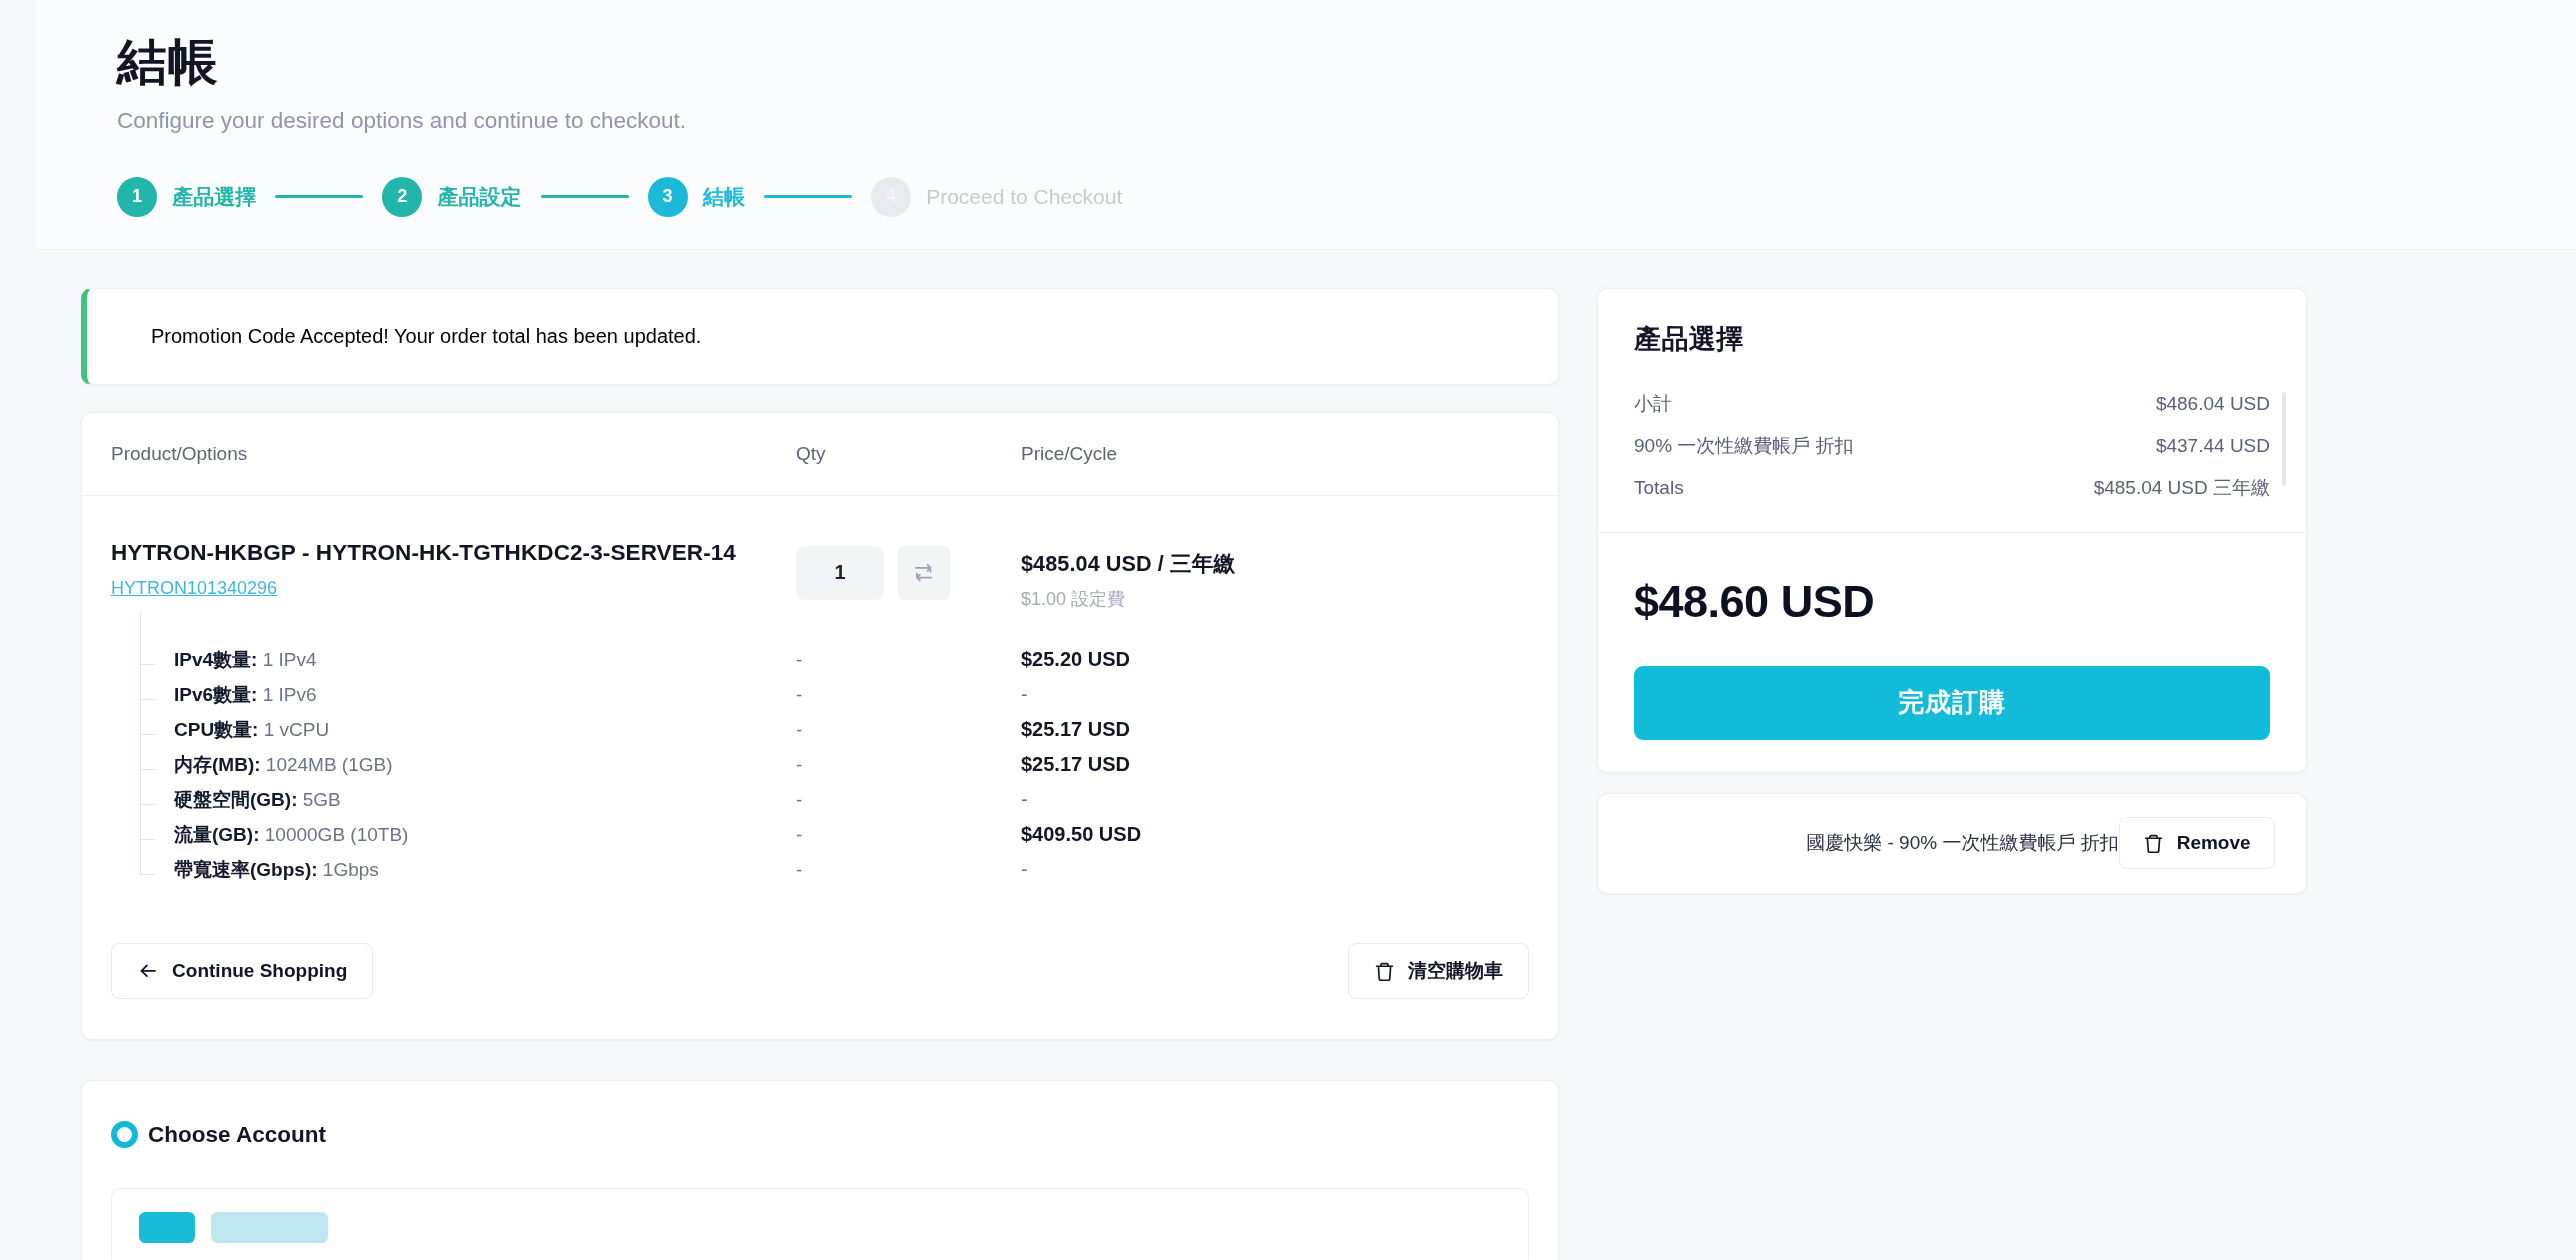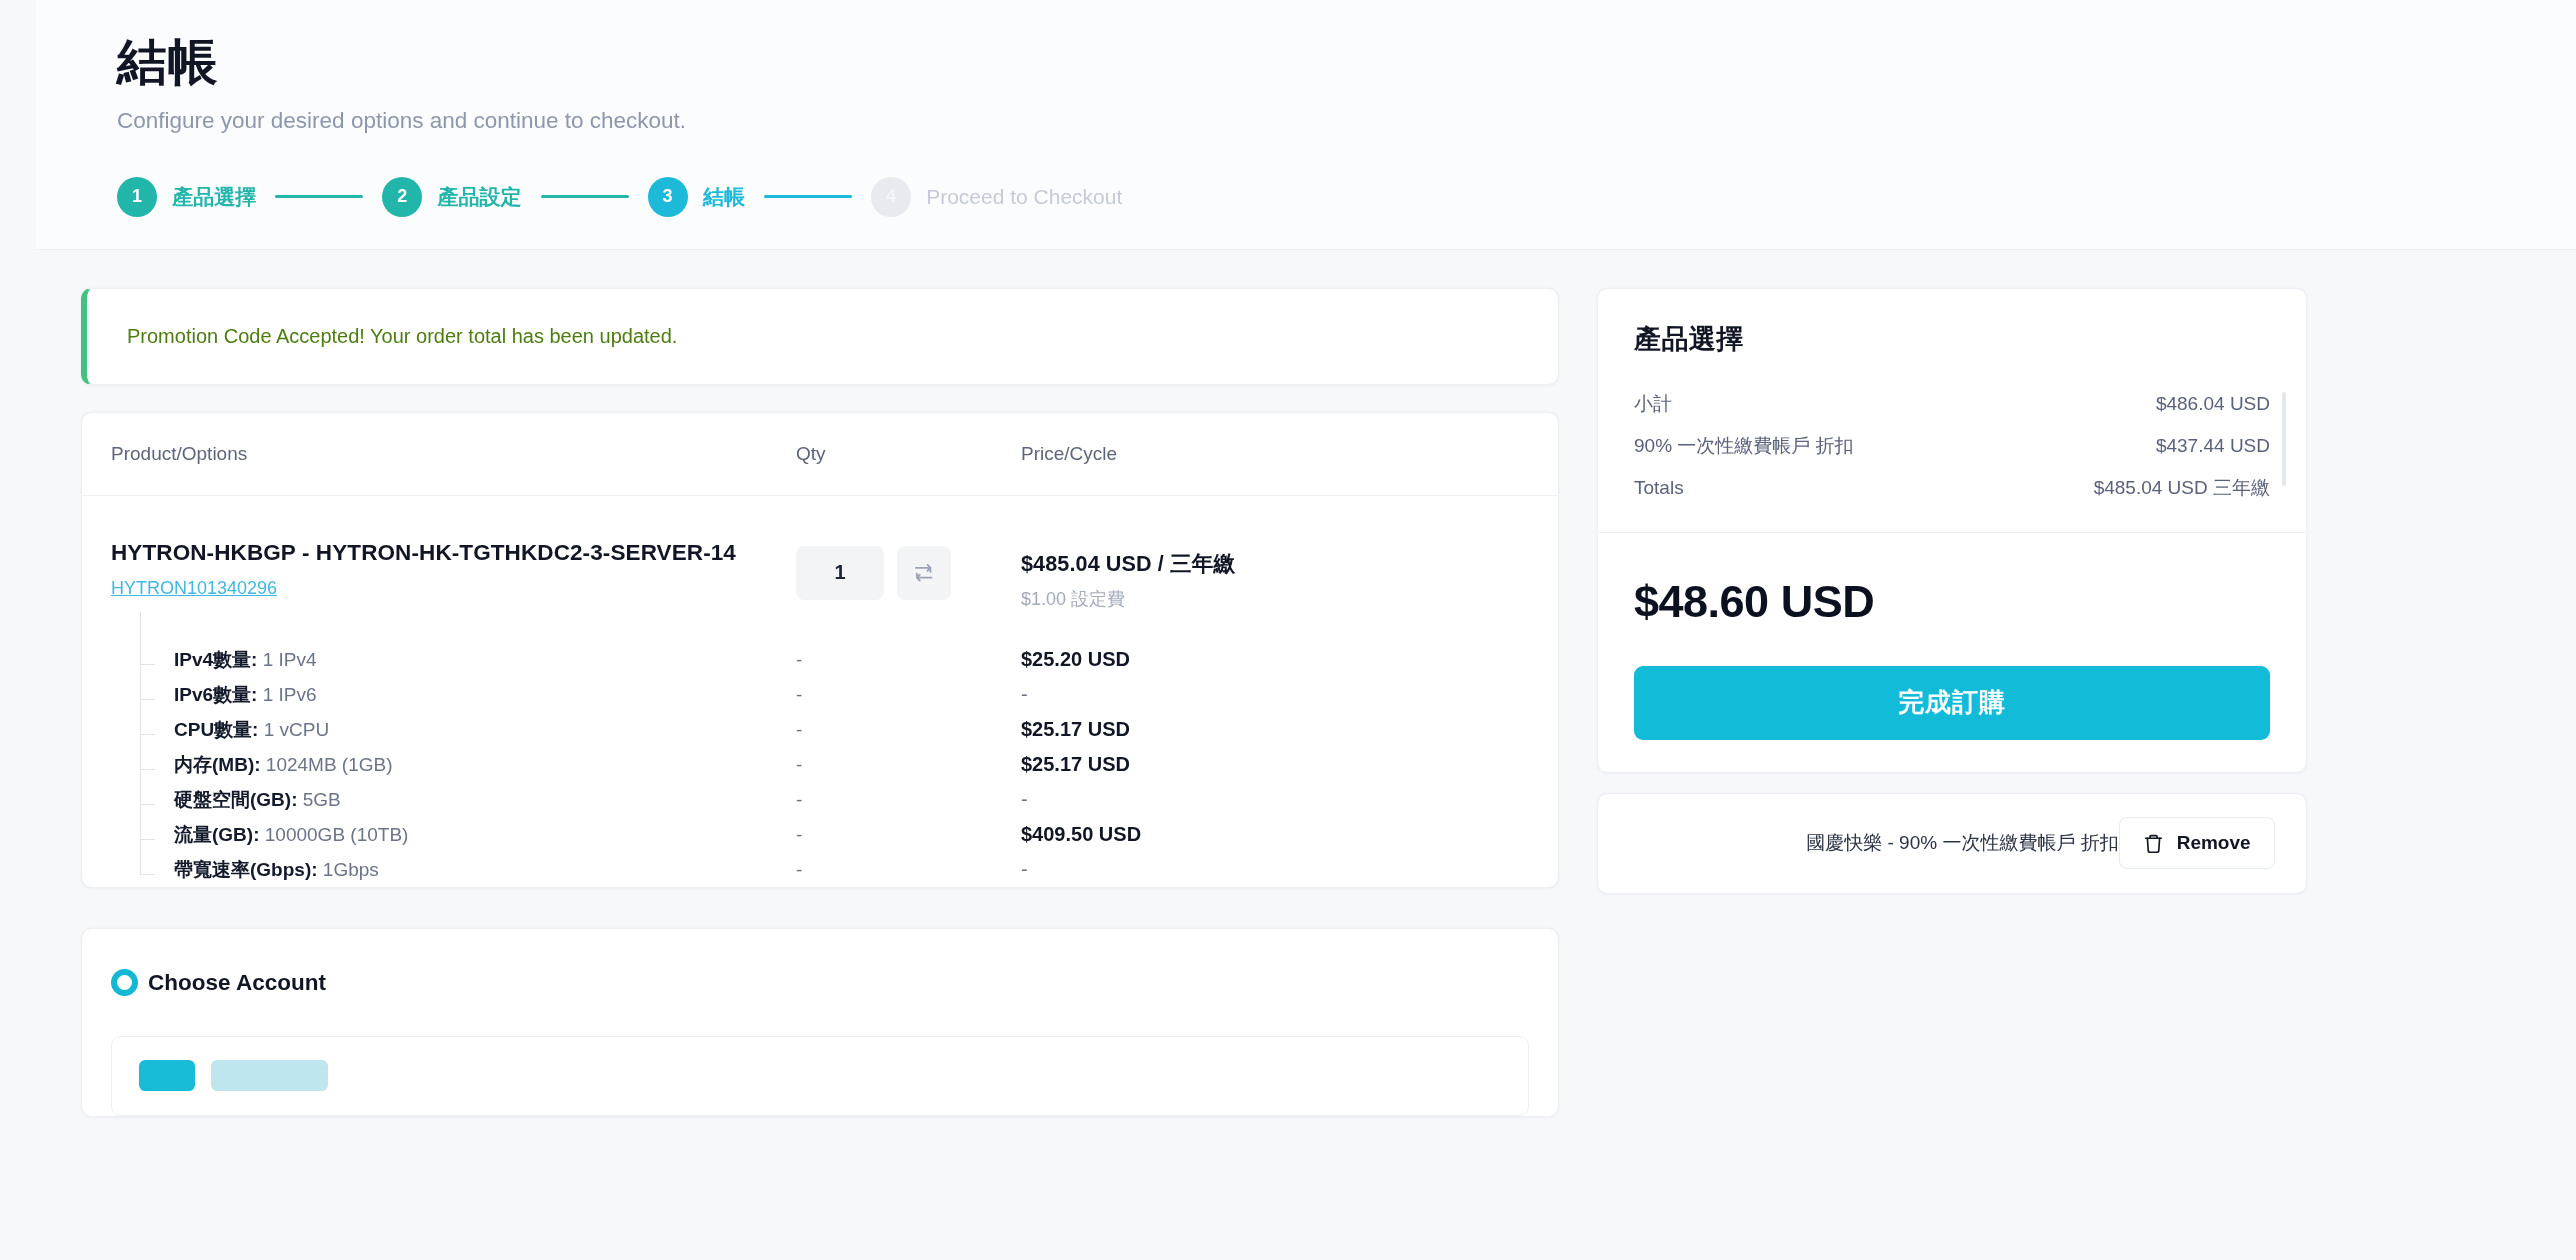--- a/index.html
+++ b/index.html
@@ -104,21 +104,21 @@
     align-items: center;
     min-height: 97px;
     border-radius: 10.8px;
     background: #ffffff;
     border: 0.9px solid #edeff3;
     border-left: 6.3px solid #41c281;
     box-shadow: 0 0.9px 2.7px rgba(22,32,50,0.05);
     padding: 0 40px;
     margin-bottom: 27px;
   }
-  .alert-text { font-size: 20px; color: #4d7c0f; }
+  .alert-text { font-size: 20px; color: #000000; margin-left: 24px; }
 
   
   .cart-head {
     display: flex;
     align-items: center;
     height: 83px;
     padding: 0 29px;
     border-bottom: 0.9px solid #eef0f4;
   }
   .cart-head .th {
@@ -501,20 +501,42 @@
           <div class="opt-label">
             <b>帶寬速率(Gbps):</b>
             <span class="val">1Gbps</span>
           </div>
           <div class="opt-qty">-</div>
           <div class="opt-price empty">-</div>
         </div>
 
       </div>
 
+      <div class="cart-footer">
+        <button class="btn-outline">
+          <span>
+            <svg width="21.6" height="21.6" viewBox="0 0 24 24" fill="none" stroke="#101624" stroke-width="2" stroke-linecap="round" stroke-linejoin="round">
+              <line x1="20" y1="12" x2="5" y2="12"></line>
+              <polyline points="11 18 5 12 11 6"></polyline>
+            </svg>
+          </span>
+          <span>Continue Shopping</span>
+        </button>
+
+        <button class="btn-outline">
+          <span>
+            <svg width="21" height="21" viewBox="0 0 24 24" fill="none" stroke="#101624" stroke-width="1.9" stroke-linecap="round" stroke-linejoin="round">
+              <polyline points="3 6 5 6 21 6"></polyline>
+              <path d="M8 6V4a1 1 0 0 1 1-1h6a1 1 0 0 1 1 1v2"></path>
+              <path d="M19 6l-1 14a2 2 0 0 1-2 2H8a2 2 0 0 1-2-2L5 6"></path>
+            </svg>
+          </span>
+          <span>清空購物車</span>
+        </button>
+      </div>
 
     </div>
 
     <div class="card account-card">
       <div class="account-head">
         <div class="ring-icon"></div>
         <div class="account-title">Choose Account</div>
       </div>
       <div class="account-box">
         <div class="acc-pill"></div>

